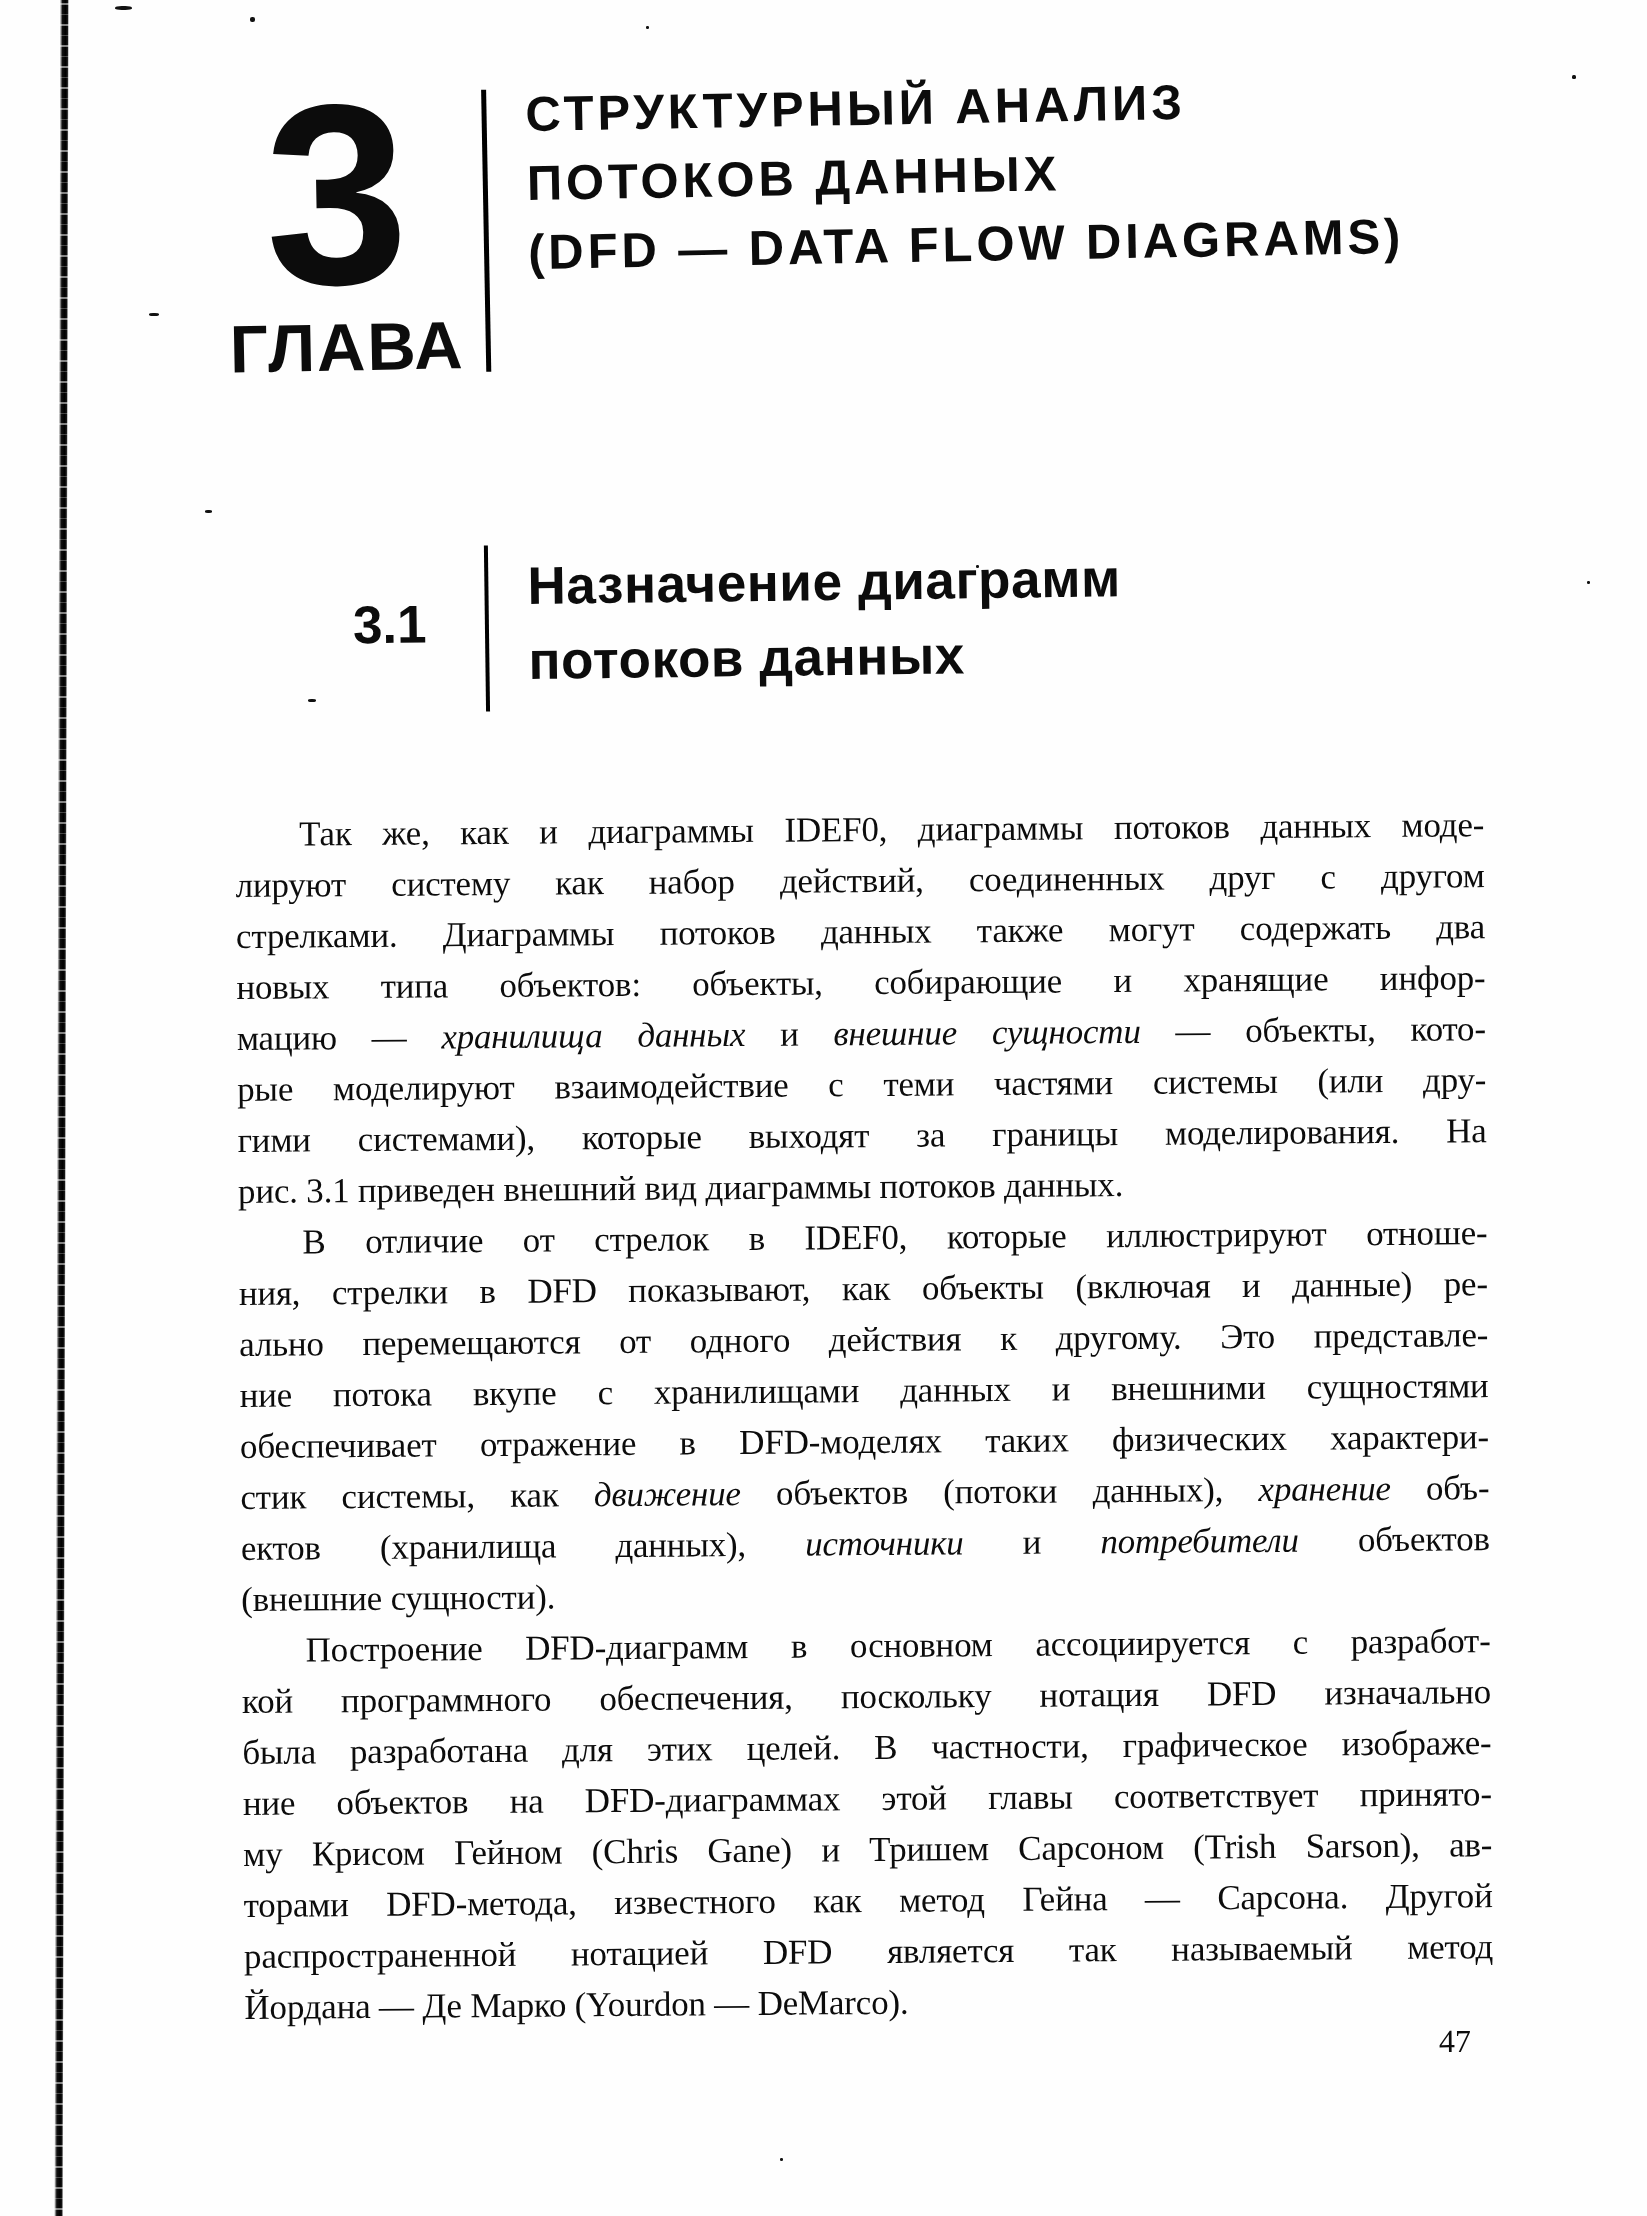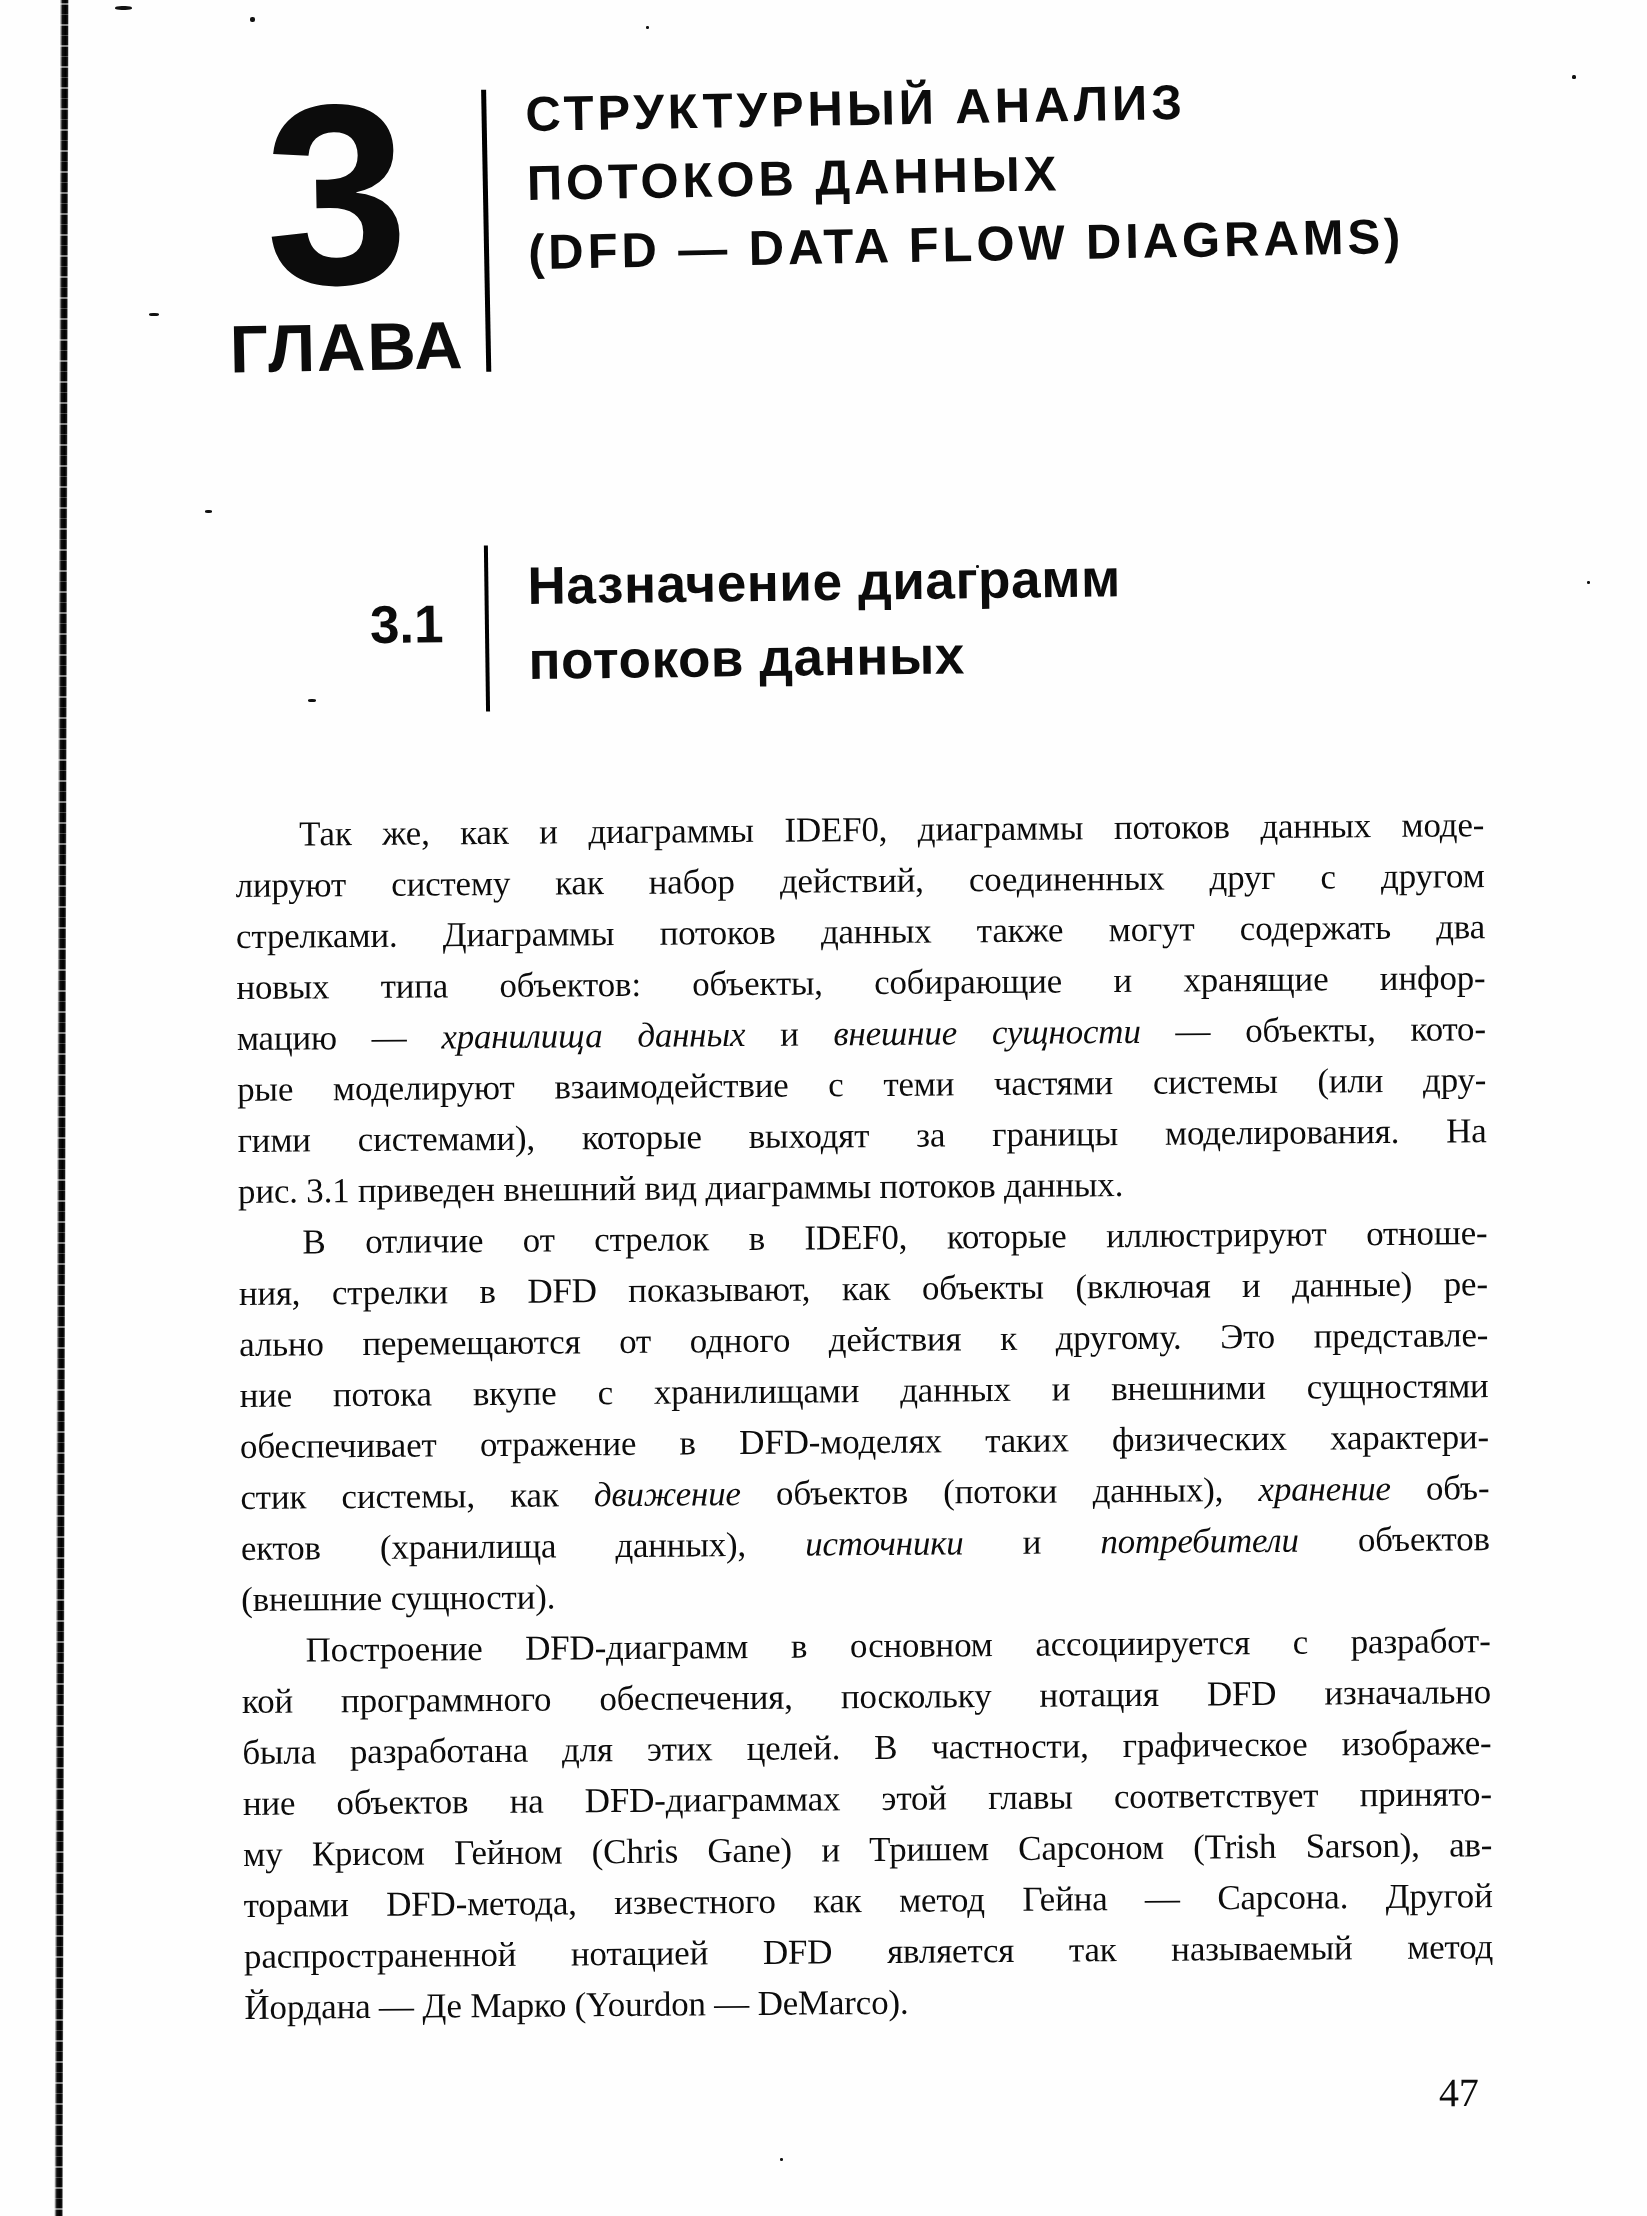--- a/index.html
+++ b/index.html
@@ -50,21 +50,21 @@
     font-size:49px;line-height:69px;letter-spacing:3.9px;white-space:nowrap;
   }
 
   
   .section-head{
     position:absolute;left:0;top:0;width:1648px;height:772px;
     transform:rotate(-0.75deg);transform-origin:528px 631px;
     font-family:"Liberation Sans","DejaVu Sans",sans-serif;font-weight:bold;
   }
   .sec-num{
-    position:absolute;left:370px;top:596px;
+    position:absolute;left:353px;top:596px;
     font-size:53px;line-height:1;
   }
   .rule-section{left:485px;top:545px;width:3.9px;height:166px;}
   .sec-title{
     position:absolute;left:528px;top:548px;
     font-size:53px;line-height:75px;letter-spacing:0.6px;white-space:nowrap;
   }
 
   
   .body-text{
@@ -77,21 +77,21 @@
     text-align:justify;text-align-last:justify;text-justify:inter-word;
     white-space:normal;overflow:visible;
   }
   .line.indent{text-indent:64px;}
   .line.last{text-align-last:left;}
   .it{font-style:italic;}
 
   
   .page-num{
     position:absolute;left:1439px;top:2025px;
-    font-size:40px;line-height:1;transform:rotate(-0.4deg);margin-top:48px;
+    font-size:32px;line-height:1;transform:rotate(-0.4deg);
   }
 </style>
 </head>
 <body>
 
 <div class="page">
 
   <div class="binding-edge"></div>
 
   <div class="speck" style="left:115px;top:6.4px;width:16.7px;height:3.9px;"></div>

